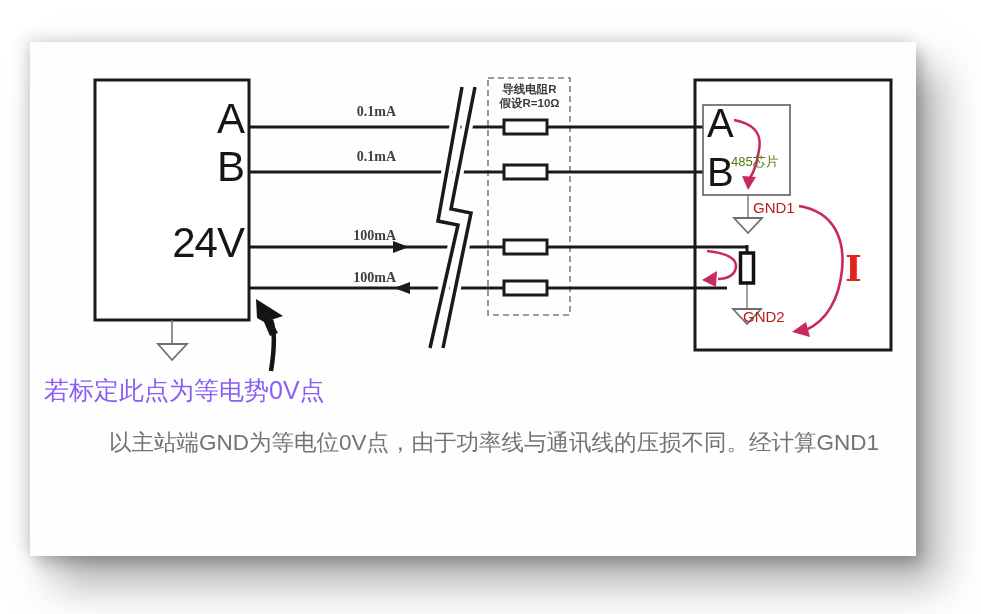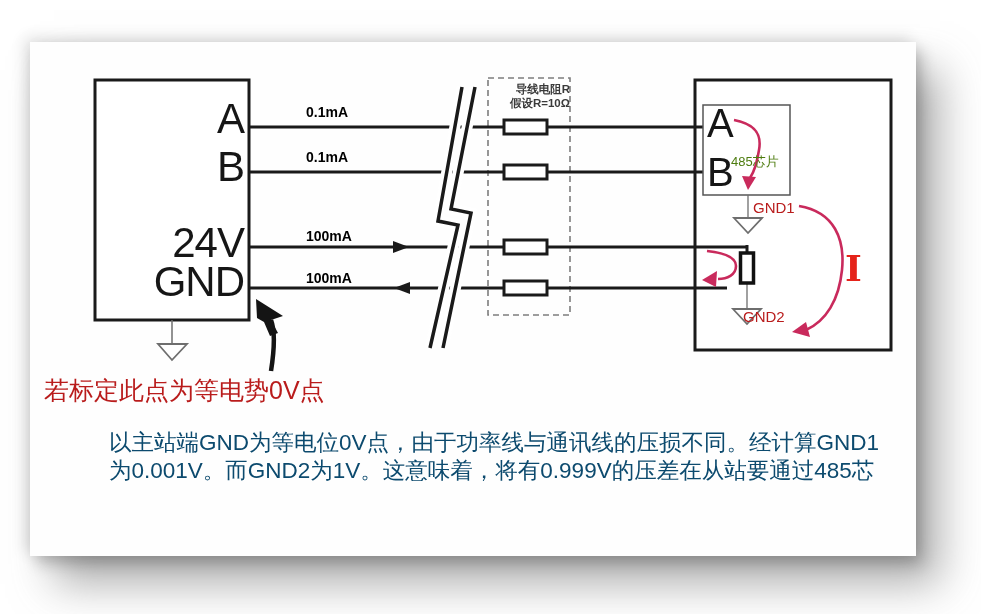--- a/index.html
+++ b/index.html
@@ -10,32 +10,32 @@
   .page { position:absolute; left:30px; top:42px; width:886px; height:514px;
           background:#fefefe;
           box-shadow:-5px -4px 14px rgba(0,0,0,.12),
                       6px 8px 14px rgba(0,0,0,.20),
                       24px 28px 40px rgba(110,110,110,.55); }
   svg.diagram { position:absolute; left:0; top:0; width:981px; height:614px; }
   .txt { position:absolute; color:#1c1c1c; white-space:nowrap; }
 
   .pin-col  { left:120px; width:124px; text-align:right;
               font-size:42px; letter-spacing:-1px; line-height:1; color:#161616; }
-  .cur-lbl  { left:306px; width:90px; text-align:left;
-              font-size:14px; font-weight:bold; color:#000000; }
-  .res-note { left:489px; top:82px; width:81px; text-align:right;
+  .cur-lbl  { left:306px; width:90px; text-align:right;
+              font-size:14px; font-weight:bold; color:#404040;font-family:Liberation Serif, serif; }
+  .res-note { left:489px; top:82px; width:81px; text-align:center;
               font-size:11.5px; font-weight:bold; color:#3a3a3a; line-height:14px; }
   .chip-pin { font-size:40px; line-height:1; color:#161616; }
   .chip-name{ font-size:13px; color:#4d7c0f;margin-top:10px; }
   .gnd-lbl  { font-size:15px; color:#b91c1c; }
   .i-sym    { font-family:"DejaVu Serif", serif; font-weight:bold;
               font-size:36px; line-height:1; }
-  .callout  { left:44px; top:374px; font-size:25px; color:#b91c1c; }
+  .callout  { left:44px; top:374px; font-size:25px; color:#8b5cf6; }
   .para     { position:absolute; left:109px; top:429px; width:790px;
-              font-size:22.5px; line-height:27.5px; color:#0c4a6e; }
+              font-size:22.5px; line-height:27.5px; color:#737373; }
 </style>
 </head>
 <body>
 
 <div class="canvas">
   <div class="page"></div>
 
   <svg class="diagram" viewBox="0 0 981 614">
 
     <rect x="695" y="80" width="196" height="270" fill="#fff" stroke="#1a1a1a" stroke-width="3"></rect>
@@ -91,21 +91,20 @@
 
     <g>
       <path d="M 271 320 C 276 333 274 352 271 371" fill="none" stroke="#141414" stroke-width="4.5"></path>
       <polygon points="256,299 283,316 271,320 278,333 270,336 264,322 257,318" fill="#141414"></polygon>
     </g>
   </svg>
 
   <div class="txt pin-col" style="top:98px">A</div>
   <div class="txt pin-col" style="top:146px">B</div>
   <div class="txt pin-col" style="top:222px">24V</div>
-  <div class="txt pin-col" style="top:261px">GND</div>
 
   <div class="txt cur-lbl" style="top:104px">0.1mA</div>
   <div class="txt cur-lbl" style="top:149px">0.1mA</div>
   <div class="txt cur-lbl" style="top:228px">100mA</div>
   <div class="txt cur-lbl" style="top:270px">100mA</div>
 
   <div class="txt res-note">
     <div>导线电阻R</div>
     <div>假设R=10Ω</div>
   </div>
@@ -114,15 +113,14 @@
   <div class="txt chip-pin" style="left:707px; top:152px">B</div>
   <div class="txt chip-name" style="left:731px; top:143px">485芯片</div>
   <div class="txt gnd-lbl" style="left:753px; top:199px">GND1</div>
   <div class="txt gnd-lbl" style="left:743px; top:308px">GND2</div>
   <div class="txt i-sym" style="left:845px; top:250px; color:#e5231a">I</div>
 
   <div class="txt callout">若标定此点为等电势0V点</div>
 
   <div class="para">
     <div>以主站端GND为等电位0V点，由于功率线与通讯线的压损不同。经计算GND1</div>
-    <div>为0.001V。而GND2为1V。这意味着，将有0.999V的压差在从站要通过485芯</div>
   </div>
 </div>
 
 </body></html>

